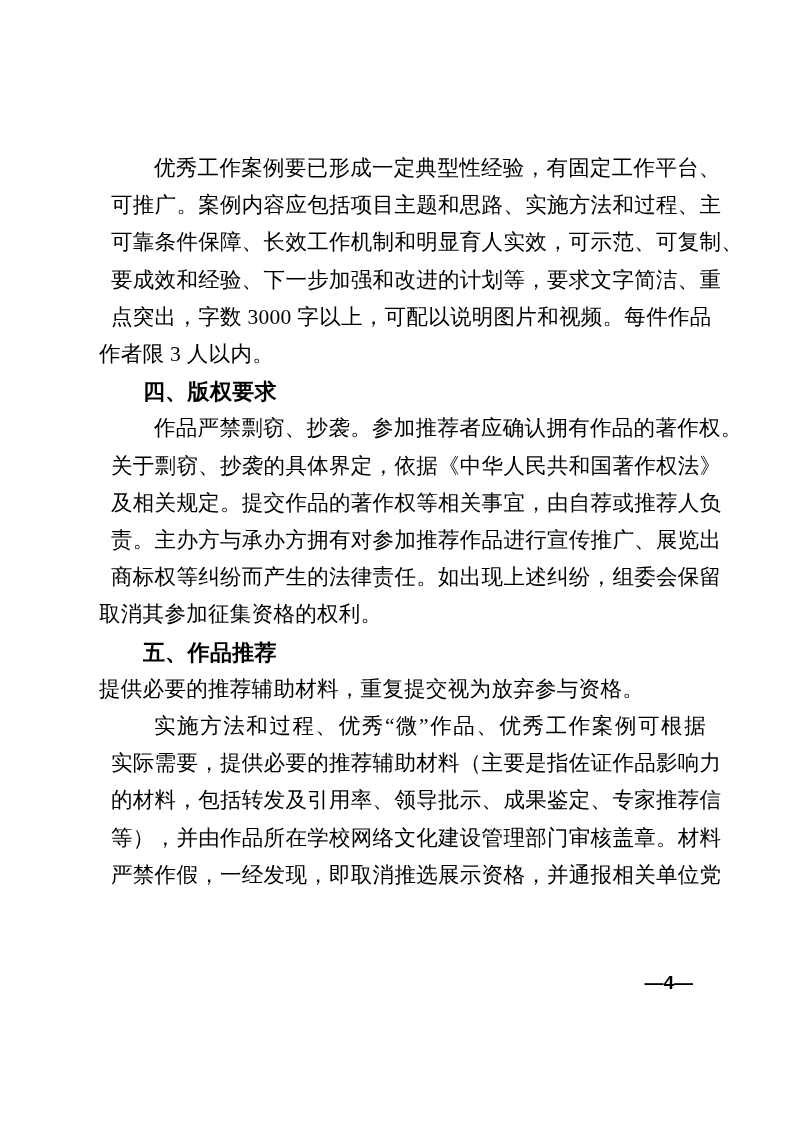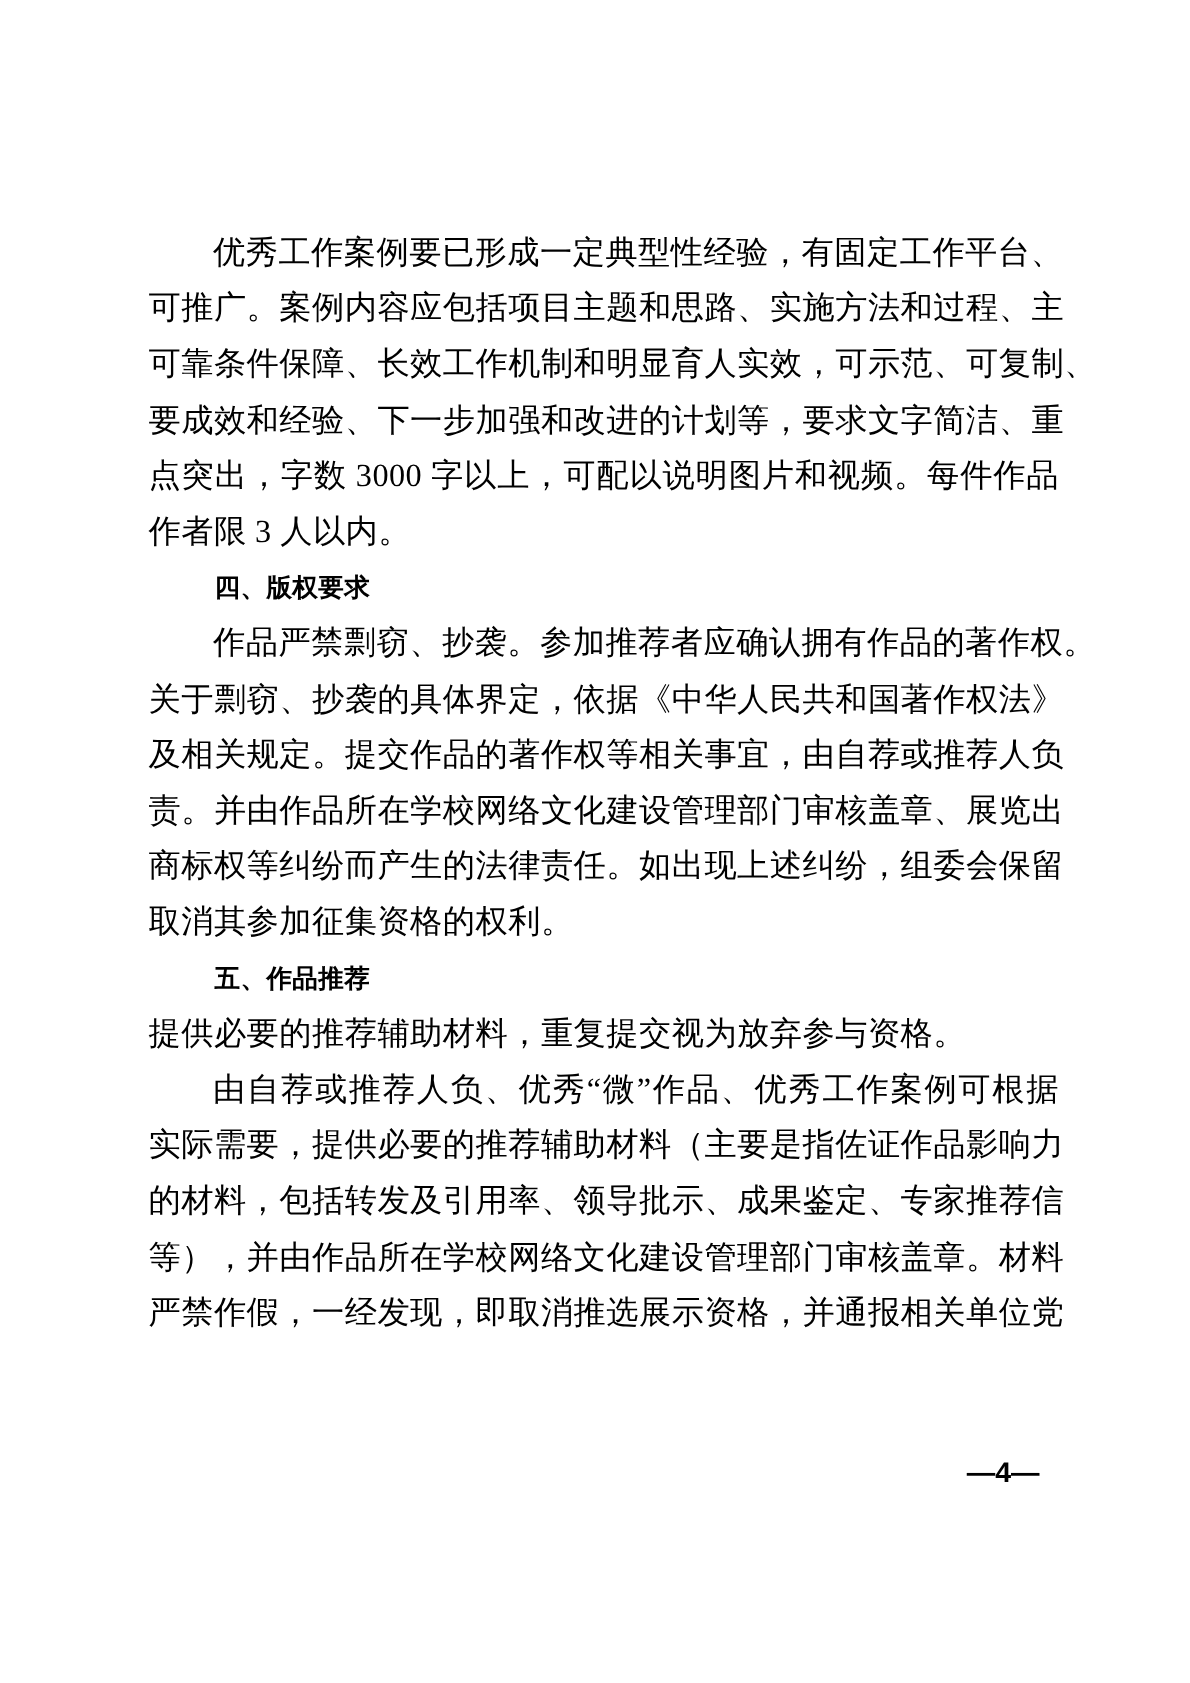--- a/index.html
+++ b/index.html
@@ -25,32 +25,33 @@
   .line {
     line-height: 37.2px;
     font-size: 21.5px;
     white-space: nowrap;
     letter-spacing: 0.3px;
   }
   .line.justify {
     text-align: justify;
     text-align-last: justify;
     text-justify: inter-character;
+    margin-left: 12px;
   }
   .line.flush {
     text-align: left;
     text-align-last: left;
   }
   .line.indent {
     padding-left: 43px;
   }
   .line.heading {
     font-family: "Liberation Sans", sans-serif;
     font-weight: 700;
-    font-size: 17px;
+    font-size: 22px;
     padding-left: 44px;
     text-align: left;
     text-align-last: left;
   }
   .page-number {
     position: absolute;
     top: 972px;
     right: 100px;
     font-family: "Liberation Sans", sans-serif;
     font-size: 19px;
@@ -67,25 +68,25 @@
       <div class="line indent justify">优秀工作案例要已形成一定典型性经验，有固定工作平台、</div>
       <div class="line justify">可推广。案例内容应包括项目主题和思路、实施方法和过程、主</div>
       <div class="line justify">可靠条件保障、长效工作机制和明显育人实效，可示范、可复制、</div>
       <div class="line justify">要成效和经验、下一步加强和改进的计划等，要求文字简洁、重</div>
       <div class="line justify">点突出，字数 3000 字以上，可配以说明图片和视频。每件作品</div>
       <div class="line flush">作者限 3 人以内。</div>
       <div class="line heading">四、版权要求</div>
       <div class="line indent justify">作品严禁剽窃、抄袭。参加推荐者应确认拥有作品的著作权。</div>
       <div class="line justify">关于剽窃、抄袭的具体界定，依据《中华人民共和国著作权法》</div>
       <div class="line justify">及相关规定。提交作品的著作权等相关事宜，由自荐或推荐人负</div>
-      <div class="line justify">责。并由作品所在学校网络文化建设管理部门审核盖章、展览出</div>
+      <div class="line justify">责。主办方与承办方拥有对参加推荐作品进行宣传推广、展览出</div>
       <div class="line justify">商标权等纠纷而产生的法律责任。如出现上述纠纷，组委会保留</div>
       <div class="line flush">取消其参加征集资格的权利。</div>
       <div class="line heading">五、作品推荐</div>
       <div class="line flush">提供必要的推荐辅助材料，重复提交视为放弃参与资格。</div>
-      <div class="line indent justify">由自荐或推荐人负、优秀“微”作品、优秀工作案例可根据</div>
+      <div class="line indent justify">实施方法和过程、优秀“微”作品、优秀工作案例可根据</div>
       <div class="line justify">实际需要，提供必要的推荐辅助材料（主要是指佐证作品影响力</div>
       <div class="line justify">的材料，包括转发及引用率、领导批示、成果鉴定、专家推荐信</div>
       <div class="line justify">等），并由作品所在学校网络文化建设管理部门审核盖章。材料</div>
       <div class="line justify">严禁作假，一经发现，即取消推选展示资格，并通报相关单位党</div>
     </main>
   <div class="page-number">—4—</div>
 </div>
 
 </body></html>

